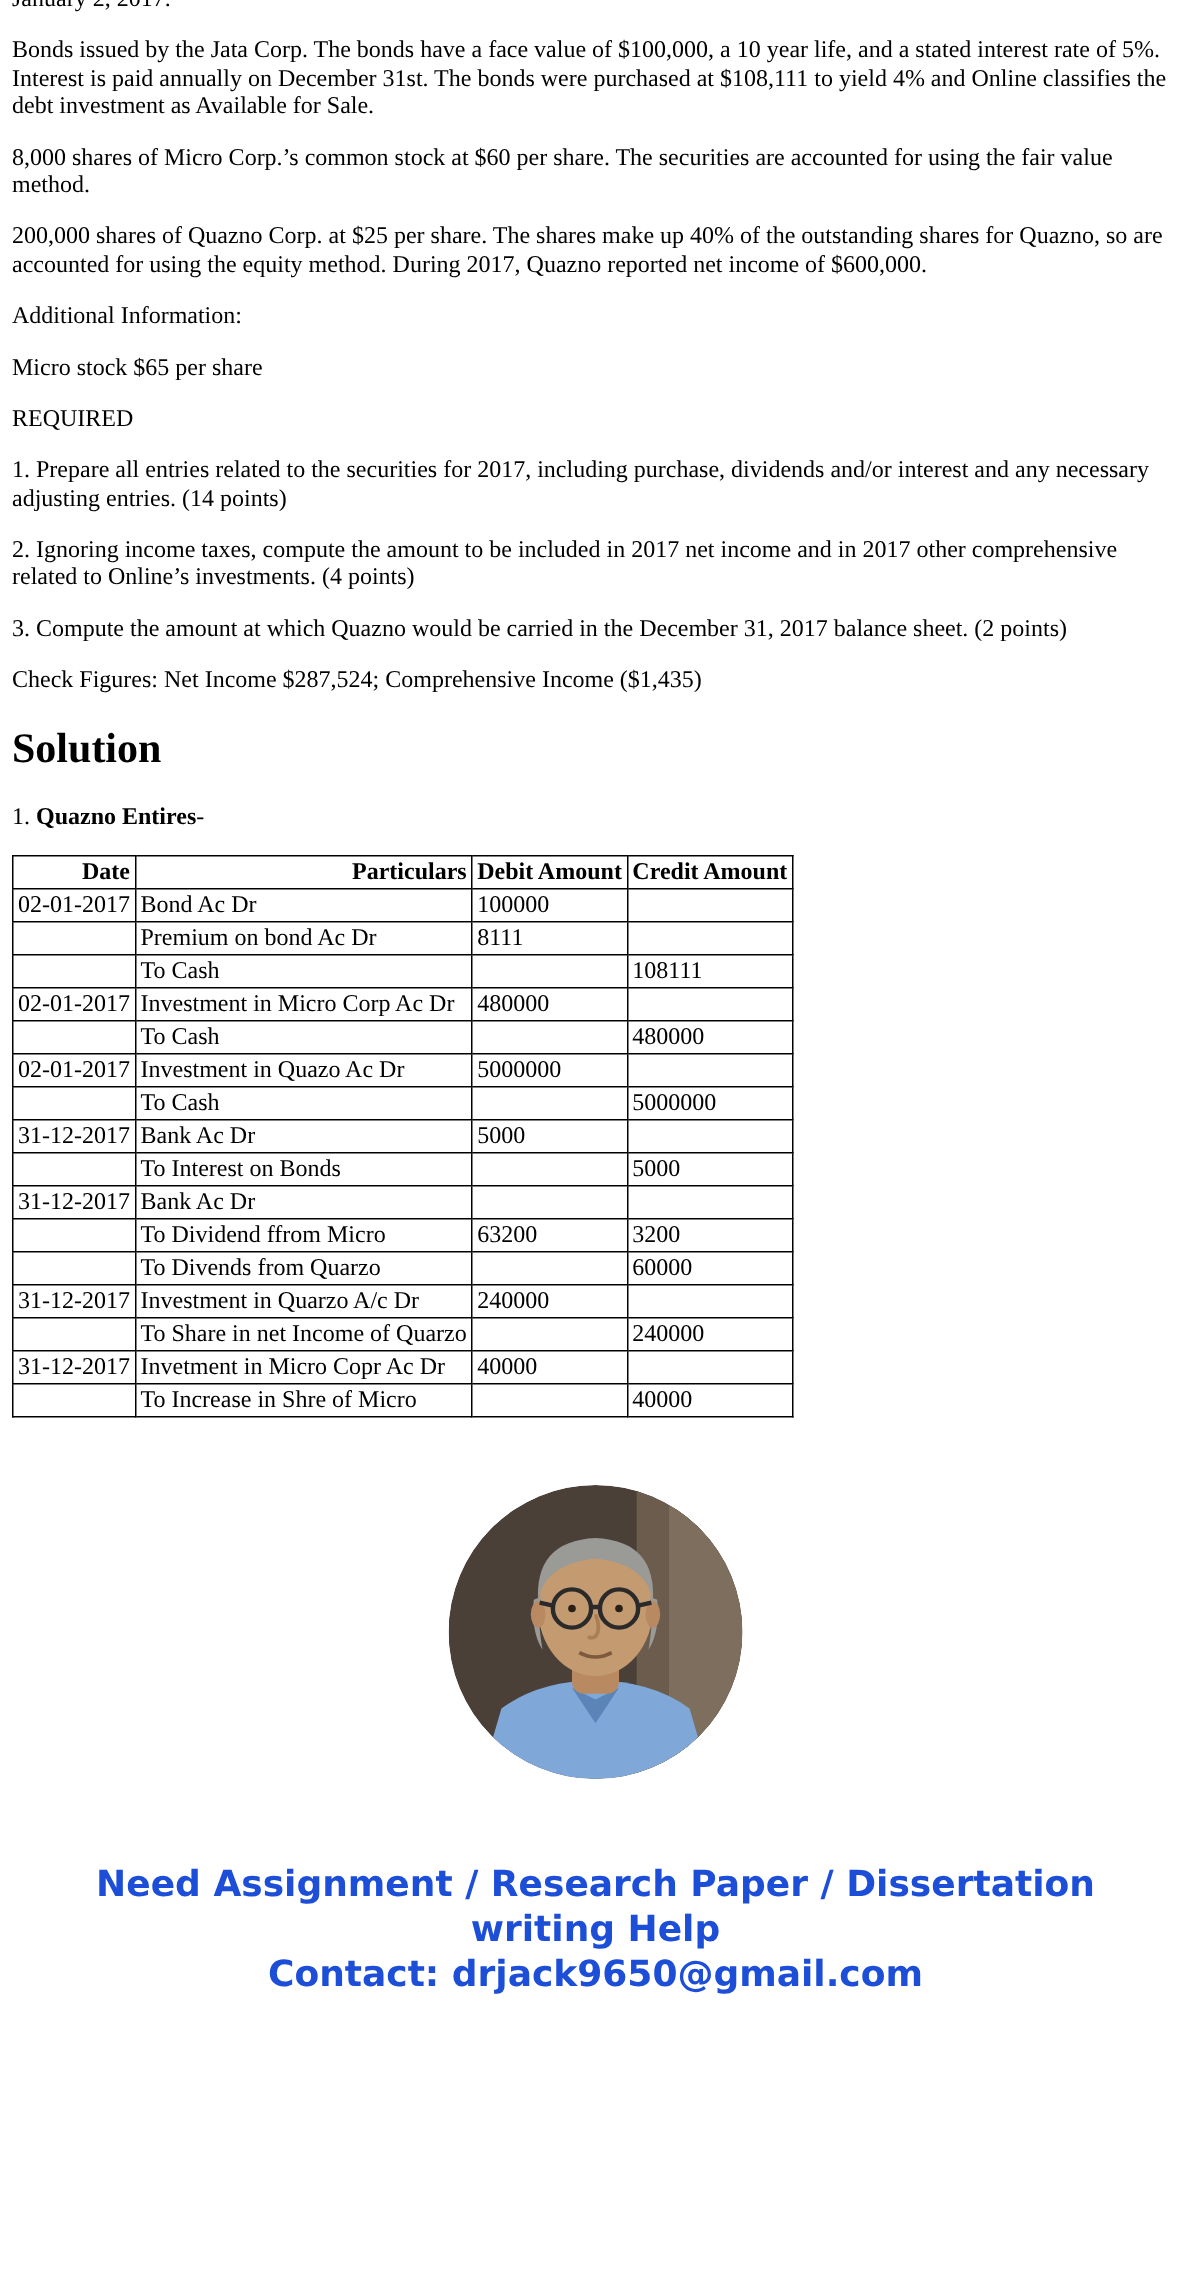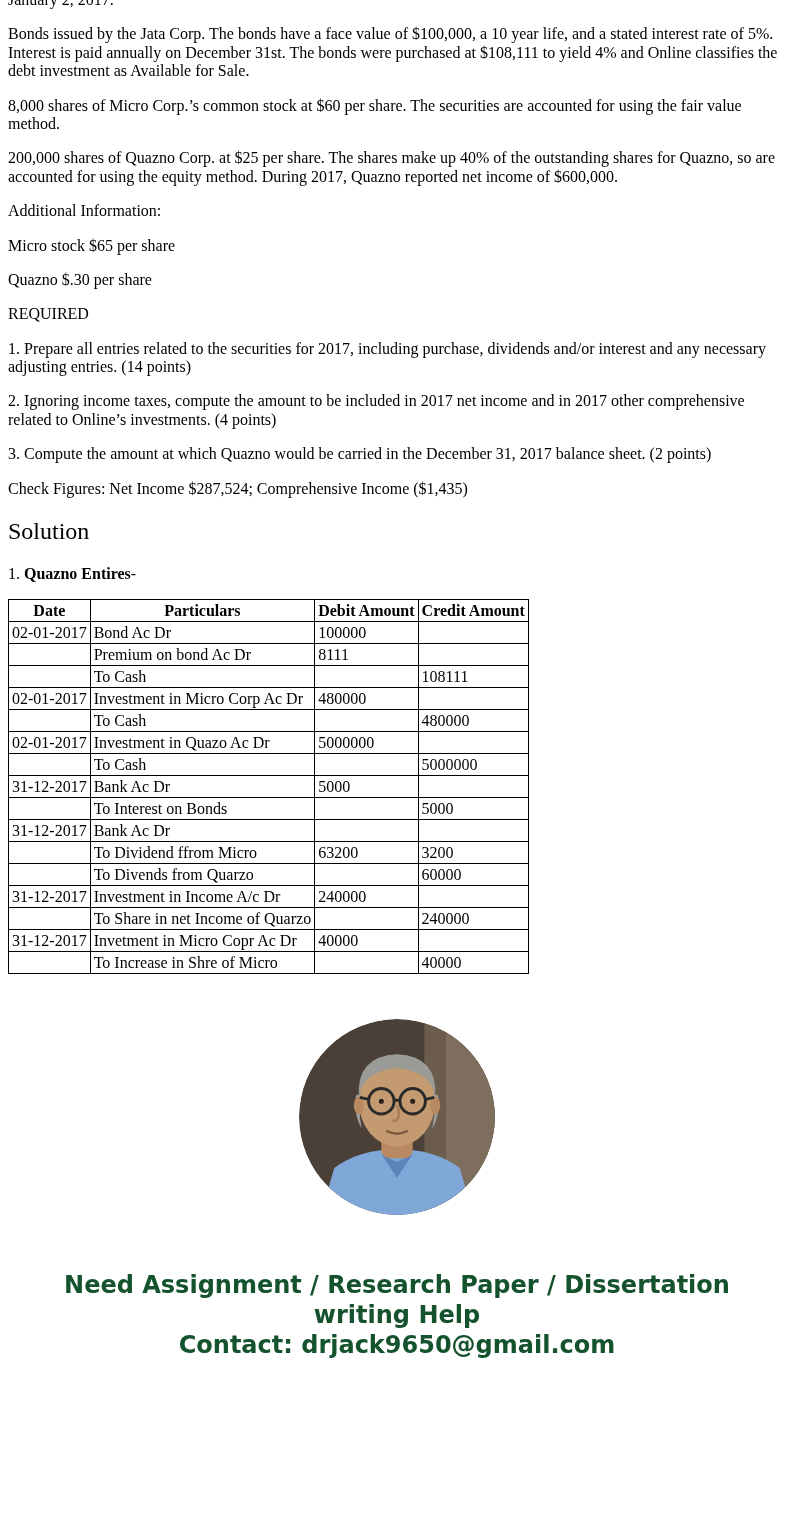--- a/index.html
+++ b/index.html
@@ -9,39 +9,39 @@
     min-height: 1523px;
     background: #ffffff;
     color: #000000;
     font-family: "Liberation Serif", serif;
     font-size: 16px;
   }
   .page { padding: 0 8px 30px 8px; }
   .page p { margin: 16px 0; line-height: 1.15; }
   p.clip-top { margin-top: -9px; }
   h2.solution {
-    font-size: 24px;
-    font-weight: normal;
+    font-size: 28px;
+    font-weight: bold;
     margin: 20px 0;
     font-family: "Liberation Serif", serif;
   }
   table.journal {
     border-collapse: collapse;
     margin: 16px 0 0 0;
   }
   table.journal th, table.journal td {
     border: 1px solid #000;
     padding: 0 3px;
     font-size: 16px;
     line-height: 21px;
     height: 22px;
     white-space: nowrap;
     font-family: "Liberation Serif", serif;
   }
-  table.journal th { font-weight: bold; text-align: center; }
+  table.journal th { font-weight: bold; text-align: right; }
   table.journal td { text-align: left; vertical-align: middle; }
   table.journal th:nth-child(1) { width: 80px; }
   table.journal th:nth-child(2) { width: 220px; }
   table.journal th:nth-child(3) { width: 103px; }
   table.journal th:nth-child(4) { width: 106px; margin-top: 36px; }
   .avatar-wrap {
     display: flex;
     justify-content: center;
     margin: 45px 0 55px 0;
   }
@@ -51,37 +51,36 @@
     border-radius: 50%;
     overflow: hidden;
     display: block;
   }
   .footer {
     text-align: center;
     font-family: "DejaVu Sans", sans-serif;
     font-weight: bold;
     font-size: 24px;
     line-height: 30px;
-    color: #14532d;
+    color: #1d4ed8;
   }
   .footer div { white-space: nowrap; }
 </style>
 </head>
 <body>
 
 <div class="page">
 
   <p class="clip-top">January 2, 2017.</p>
 
   <p>Bonds issued by the Jata Corp. The bonds have a face value of $100,000, a 10 year life, and a stated interest rate of 5%. Interest is paid annually on December 31st. The bonds were purchased at $108,111 to yield 4% and Online classifies the debt investment as Available for Sale.</p>
   <p>8,000 shares of Micro Corp.’s common stock at $60 per share. The securities are accounted for using the fair value method.</p>
   <p>200,000 shares of Quazno Corp. at $25 per share. The shares make up 40% of the outstanding shares for Quazno, so are accounted for using the equity method. During 2017, Quazno reported net income of $600,000.</p>
   <p>Additional Information:</p>
   <p>Micro stock $65 per share</p>
-  <p>Quazno $.30 per share</p>
   <p>REQUIRED</p>
   <p>1. Prepare all entries related to the securities for 2017, including purchase, dividends and/or interest and any necessary adjusting entries. (14 points)</p>
   <p>2. Ignoring income taxes, compute the amount to be included in 2017 net income and in 2017 other comprehensive related to Online’s investments. (4 points)</p>
   <p>3. Compute the amount at which Quazno would be carried in the December 31, 2017 balance sheet. (2 points)</p>
   <p>Check Figures: Net Income $287,524; Comprehensive Income ($1,435)</p>
 
   <h2 class="solution">Solution</h2>
 
   <p><span>1. </span><b>Quazno Entires</b><span>-</span></p>
 
@@ -163,21 +162,21 @@
           <td>3200</td>
         </tr>
         <tr>
           <td></td>
           <td>To Divends from Quarzo</td>
           <td></td>
           <td>60000</td>
         </tr>
         <tr>
           <td>31-12-2017</td>
-          <td>Investment in Income A/c Dr</td>
+          <td>Investment in Quarzo A/c Dr</td>
           <td>240000</td>
           <td></td>
         </tr>
         <tr>
           <td></td>
           <td>To Share in net Income of Quarzo</td>
           <td></td>
           <td>240000</td>
         </tr>
         <tr>

